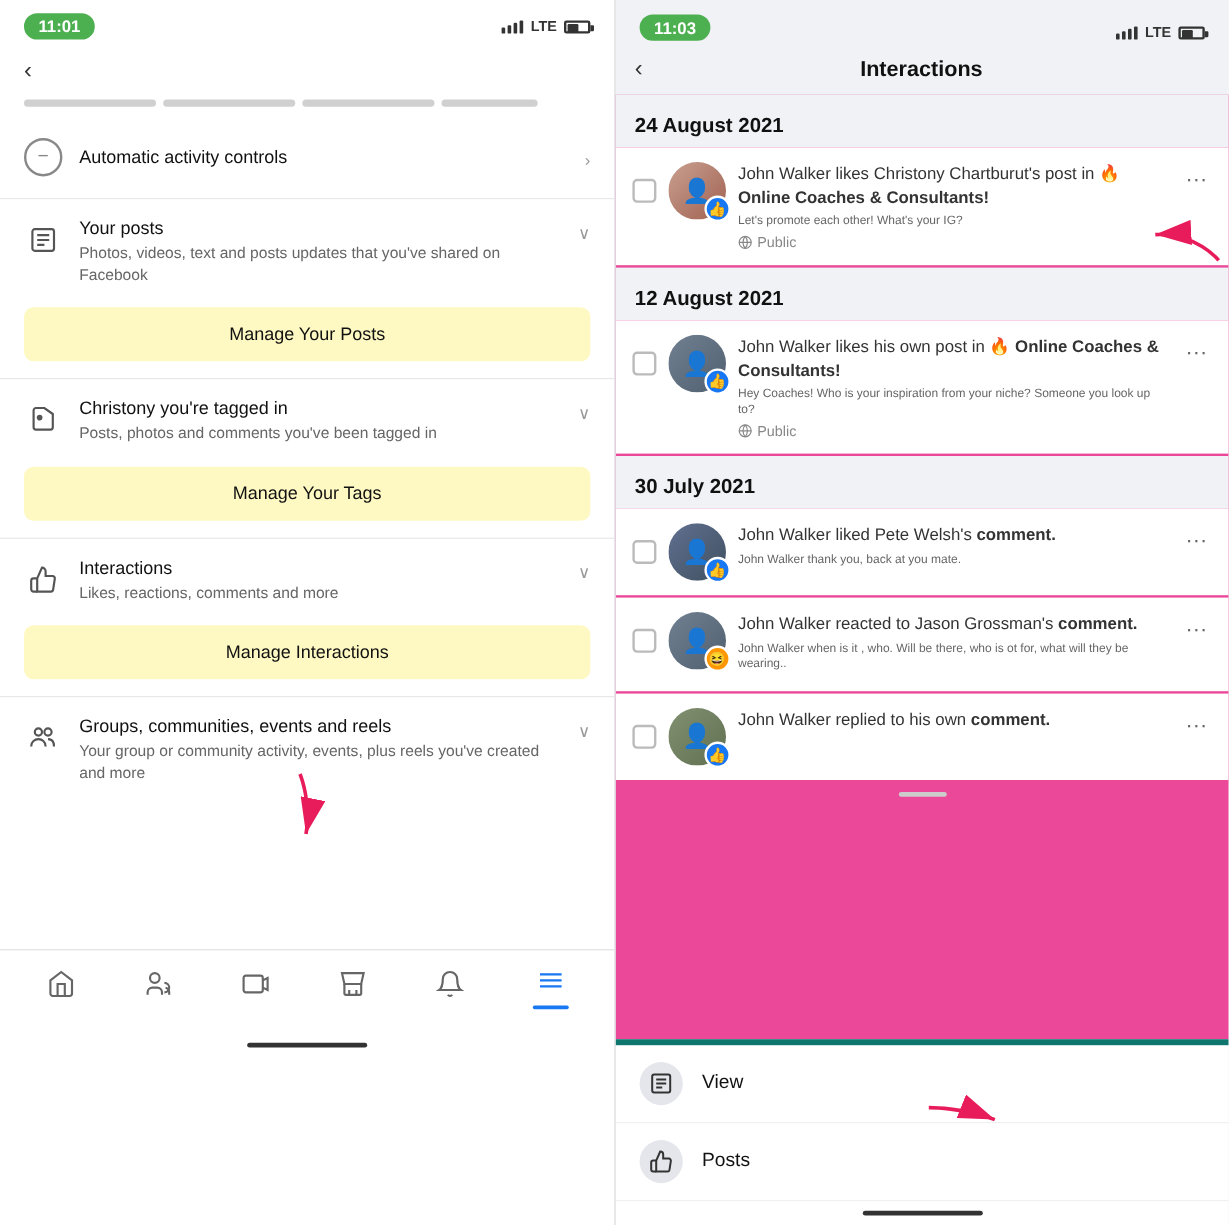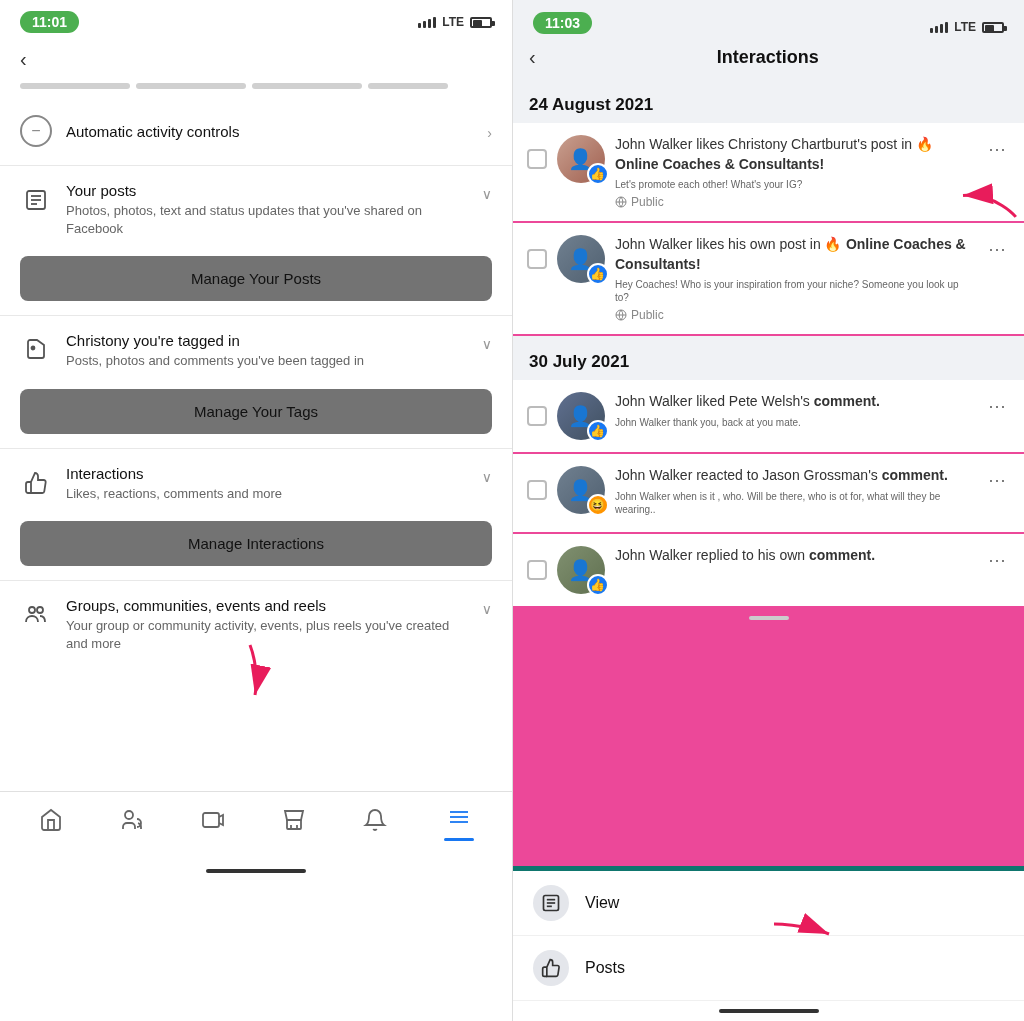--- a/index.html
+++ b/index.html
@@ -149,21 +149,21 @@
 
     .chevron {
       font-size: 14px;
       color: #999;
       margin-top: 4px;
       flex-shrink: 0;
     }
 
     .manage-btn {
       margin: 6px 20px 14px 20px;
-      background: #737373;
+      background: #fef9c3;
       border: none;
       border-radius: 8px;
       padding: 14px 20px;
       font-size: 15px;
       font-weight: 500;
       color: #111;
       text-align: center;
       cursor: pointer;
       display: block;
       width: calc(100% - 40px);
@@ -486,21 +486,21 @@
       <div class="menu-icon">
         <svg width="24" height="24" viewBox="0 0 24 24" fill="none" stroke="#555" stroke-width="1.8">
           <rect x="3" y="3" width="18" height="18" rx="2"></rect>
           <line x1="7" y1="8" x2="17" y2="8"></line>
           <line x1="7" y1="12" x2="17" y2="12"></line>
           <line x1="7" y1="16" x2="13" y2="16"></line>
         </svg>
       </div>
       <div class="menu-text">
         <div class="menu-title">Your posts</div>
-        <div class="menu-subtitle">Photos, photos, text and status updates that you've shared on Facebook</div>
+        <div class="menu-subtitle">Photos, videos, text and posts updates that you've shared on Facebook</div>
       </div>
       <span class="chevron">∨</span>
     </div>
 
     <button class="manage-btn">Manage Your Posts</button>
 
     <div class="divider-left"></div>
 
     <div class="menu-item">
       <div class="menu-icon">
@@ -681,20 +681,21 @@
       <svg width="70" height="70" viewBox="0 0 70 70">
         <defs>
           <marker id="arrowhead-right" markerWidth="10" markerHeight="7" refX="10" refY="3.5" orient="auto">
             <polygon points="0 0, 10 3.5, 0 7" fill="#e81c5b"></polygon>
           </marker>
         </defs>
         <path d="M 55 60 C 55 60, 50 30, 20 15" stroke="#e81c5b" stroke-width="3" fill="none" marker-end="url(#arrowhead-right)"></path>
       </svg>
     </div>
 
+    <div class="date-header">12 August 2021</div>
     <div class="interaction-item">
       <div class="checkbox"></div>
       <div class="avatar-wrap">
         <div class="avatar-img">
           <div class="person-silhouette person-2">👤</div>
         </div>
         <div class="avatar-reaction">👍</div>
       </div>
       <div class="interaction-content">
         <div class="interaction-text">

